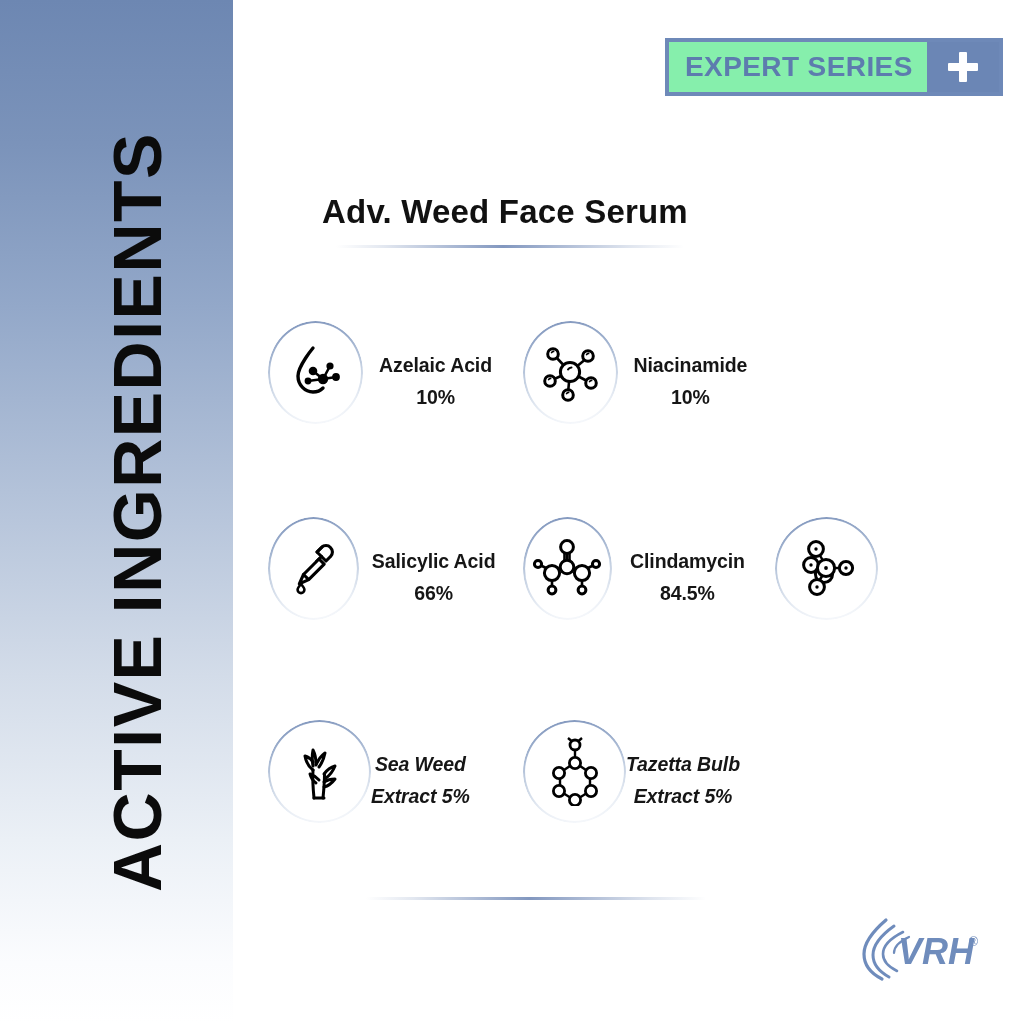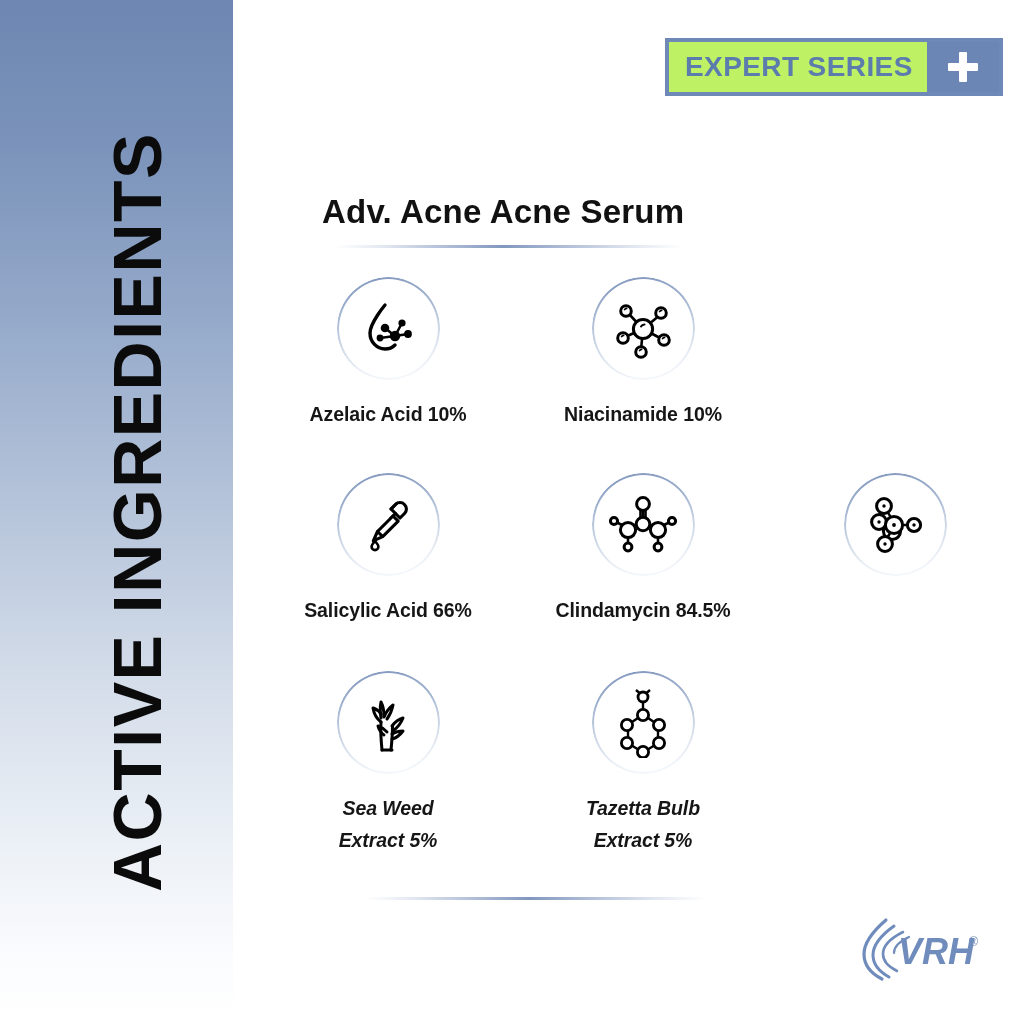--- a/index.html
+++ b/index.html
@@ -66,21 +66,21 @@
     position: absolute;
     left: 665px;
     top: 38px;
     height: 58px;
     display: flex;
     align-items: stretch;
     border: 4px solid #6e89b8;
     box-sizing: border-box;
   }
   .badge-label {
-    background: #bef264;
+    background: #86efac;
     color: #5d7cae;
     font-size: 28px;
     font-weight: 700;
     letter-spacing: 0.4px;
     display: flex;
     align-items: center;
     padding: 0 14px 0 16px;
     font-family: "Liberation Sans", sans-serif;
   }
   .badge-plus {
@@ -150,21 +150,20 @@
     top: 277px;
     width: 720px;
   }
   .row {
     display: flex;
     align-items: flex-start;
   }
   .cell {
     width: 240px;
     display: flex;
-    flex-direction: column;
     align-items: center;
     position: relative;
   }
   .cell.empty { visibility: hidden; }
   .icon-circle {
     width: 103px;
     height: 103px;
     border-radius: 50%;
     position: relative;
     display: flex;
@@ -236,21 +235,21 @@
     </div>
   </div>
 
   <div class="badge">
     <div class="badge-label">EXPERT SERIES</div>
     <div class="badge-plus">
       <span class="plus-icon"></span>
     </div>
   </div>
 
-  <div class="product-title">Adv. Acne Acne Serum</div>
+  <div class="product-title">Adv. Weed Face Serum</div>
   <div class="divider divider-title"></div>
 
   <div class="grid">
 
     <div class="row r1 row-1">
 
       <div class="cell col-a">
         <div class="icon-circle">
           <svg width="74" height="74" viewBox="0 0 74 74" fill="none">
             <path d="M34 13 C34 13 19 31 19 41 C19 50 26 57 34 57 C38 57 41.5 55.5 44 53" stroke="#000" stroke-width="3.4" stroke-linecap="round" fill="none"></path>

